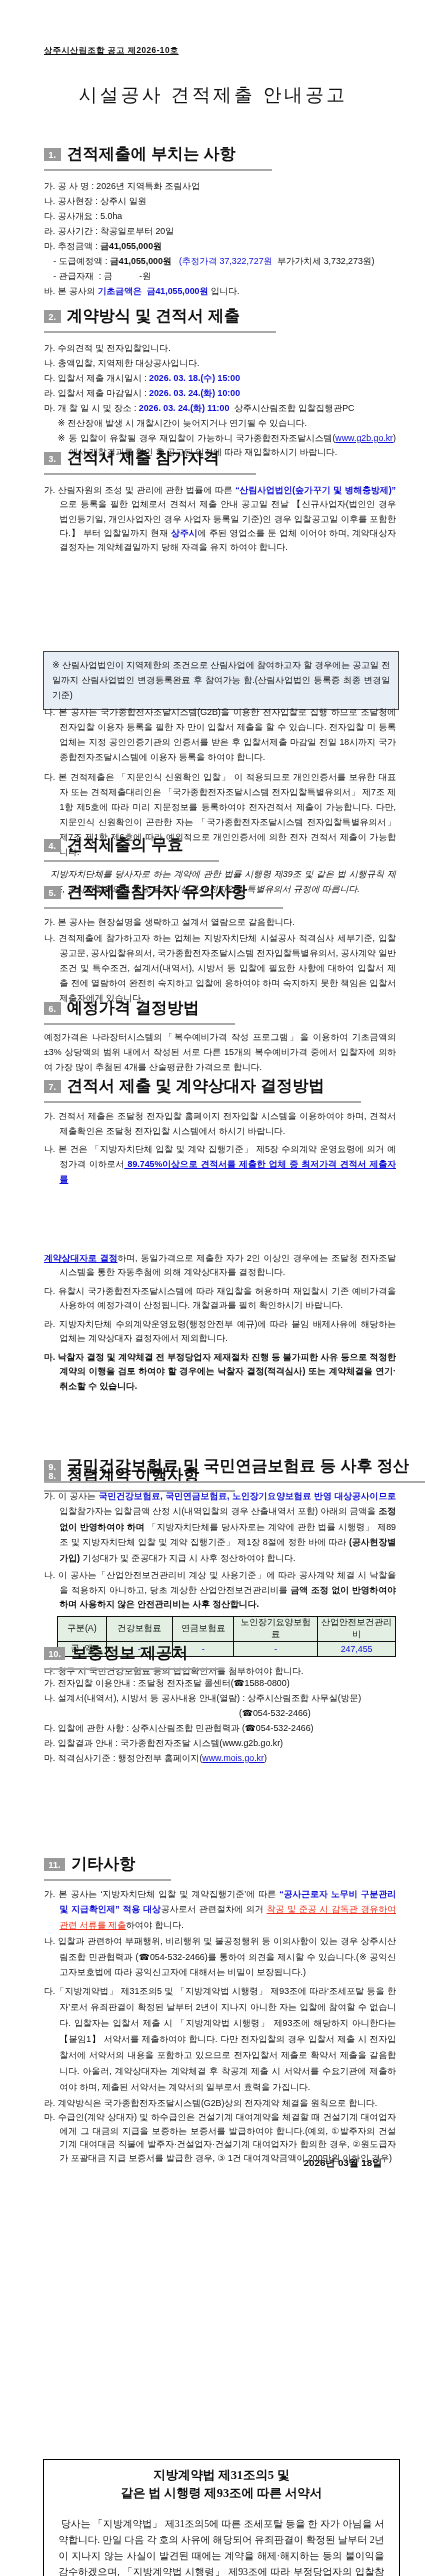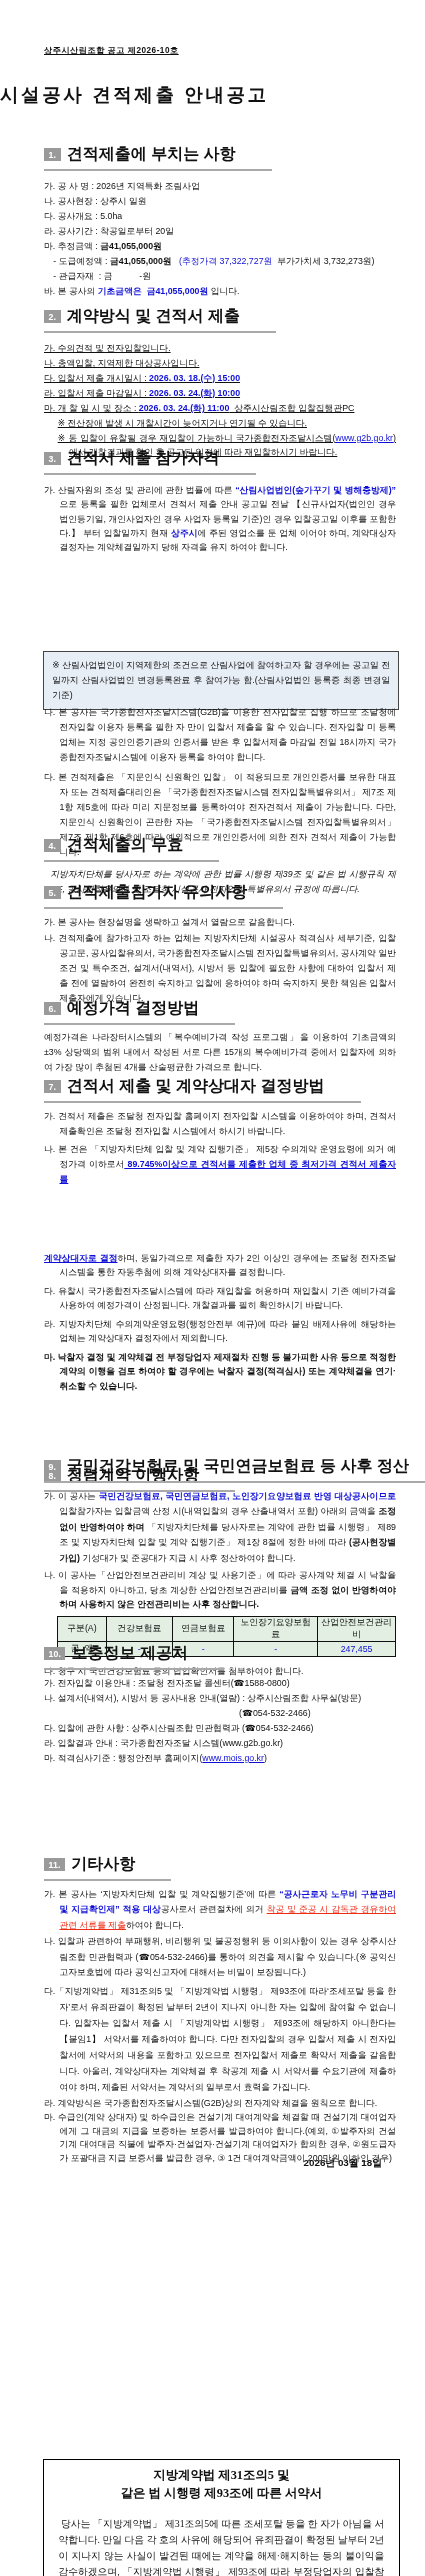--- a/index.html
+++ b/index.html
@@ -1,20 +1,20 @@
 <!DOCTYPE html>
 <html style="font-size:8.2px"><head>
 <meta charset="utf-8">
 <style>
   html,body{margin:0;padding:0;background:#ffffff;}
   .page{position:relative;width:426px;height:3611px;background:#fff;overflow:hidden;
         font-family:"Liberation Sans","DejaVu Sans",sans-serif;color:#111;}
   .abs{position:absolute;}
   .notice-no{top:45px;left:44px;font-size:8.2px;font-weight:bold;text-decoration:underline;letter-spacing:0.5px;}
-  .doc-title{top:82px;left:0;width:426px;font-size:18.5px;font-weight:bold;letter-spacing:2.6px;}
+  .doc-title{top:82px;left:0;width:426px;text-align:center;font-size:18.5px;font-weight:normal;letter-spacing:2.6px;}
   .section{left:44px;width:352px;}
   .sec-head{display:inline-block;border-bottom:2.6px solid #a9a9a9;padding:0 36px 3.6px 0;margin-bottom:8.2px;white-space:nowrap;}
   .sec-no{display:inline-block;background:#9a9a9a;color:#fff;font-weight:bold;font-size:8.8px;padding:1.5px 4.6px;vertical-align:middle;}
   .sec-title{font-size:16px;font-weight:bold;margin-left:6.2px;vertical-align:middle;}
   .item{margin:0 0 1px 0;line-height:14px;font-size:8.8px;text-align:justify;padding-left:15.5px;text-indent:-15.5px;}
   .sub{margin-left:9.3px;}
   .note{padding-left:25px;text-indent:-11.3px;}
   .p29{line-height:15px;margin-bottom:5.2px;}
   .blue{color:#0f0fd8;}
   .bold{font-weight:bold;}
@@ -48,21 +48,21 @@
     <p class="item">가. 공 사 명 : 2026년 지역특화 조림사업</p>
     <p class="item">나. 공사현장 : 상주시 일원</p>
     <p class="item">다. 공사개요 : 5.0ha</p>
     <p class="item">라. 공사기간 : 착공일로부터 20일</p>
     <p class="item"><span>마. 추정금액 : </span><span class="bold">금41,055,000원</span></p>
     <p class="item sub"><span>- 도급예정액 : </span><span class="bold">금41,055,000원</span><span class="blue">&nbsp;&nbsp;&nbsp;(추정가격 37,322,727원</span><span>&nbsp; 부가가치세 3,732,273원)</span></p>
     <p class="item sub">- 관급자재&nbsp; : 금&nbsp;&nbsp;&nbsp;&nbsp;&nbsp;&nbsp;&nbsp;&nbsp;&nbsp;&nbsp;&nbsp;-원</p>
     <p class="item"><span>바. 본 공사의 </span><span class="blue bold">기초금액은&nbsp;&nbsp;금41,055,000원</span><span> 입니다.</span></p>
   </div>
 
-  <div class="abs section" style="top:306px;text-decoration:underline;">
+  <div class="abs section" style="top:306px;">
     <div class="sec-head">
       <span class="sec-no">2.</span><span class="sec-title">계약방식 및 견적서 제출</span>
     </div>
     <p class="item">가. 수의견적 및 전자입찰입니다.</p>
     <p class="item">나. 총액입찰, 지역제한 대상공사입니다.</p>
     <p class="item"><span>다. 입찰서 제출 개시일시 : </span><span class="blue bold">2026. 03. 18.(수) 15:00</span></p>
     <p class="item"><span>라. 입찰서 제출 마감일시 : </span><span class="blue bold">2026. 03. 24.(화) 10:00</span></p>
     <p class="item"><span>마. 개 찰 일 시 및 장소  : </span><span class="blue bold">2026. 03. 24.(화) 11:00</span><span>&nbsp; 상주시산림조합 입찰집행관PC</span></p>
     <p class="item note">※ 전산장애 발생 시 개찰시간이 늦어지거나 연기될 수 있습니다.</p>
     <p class="item note"><span>※ 동 입찰이 유찰될 경우 재입찰이 가능하니 국가종합전자조달시스템(</span><span class="link">www.g2b.go.kr</span><span>)에서 개찰결과를 확인 후 공고된 일정에 따라 재입찰하시기 바랍니다.</span></p>

